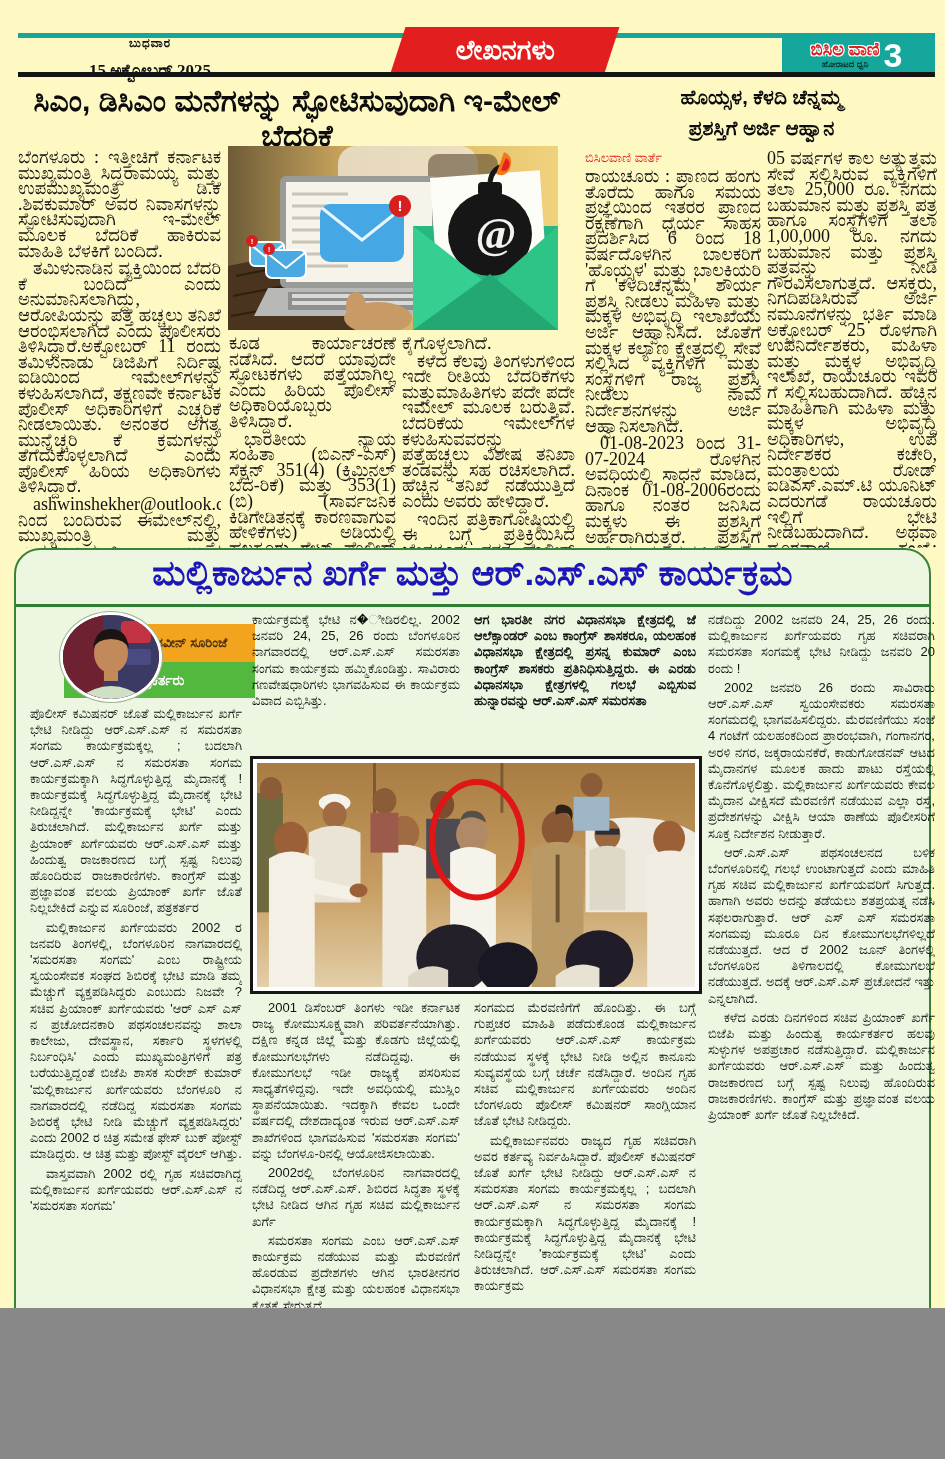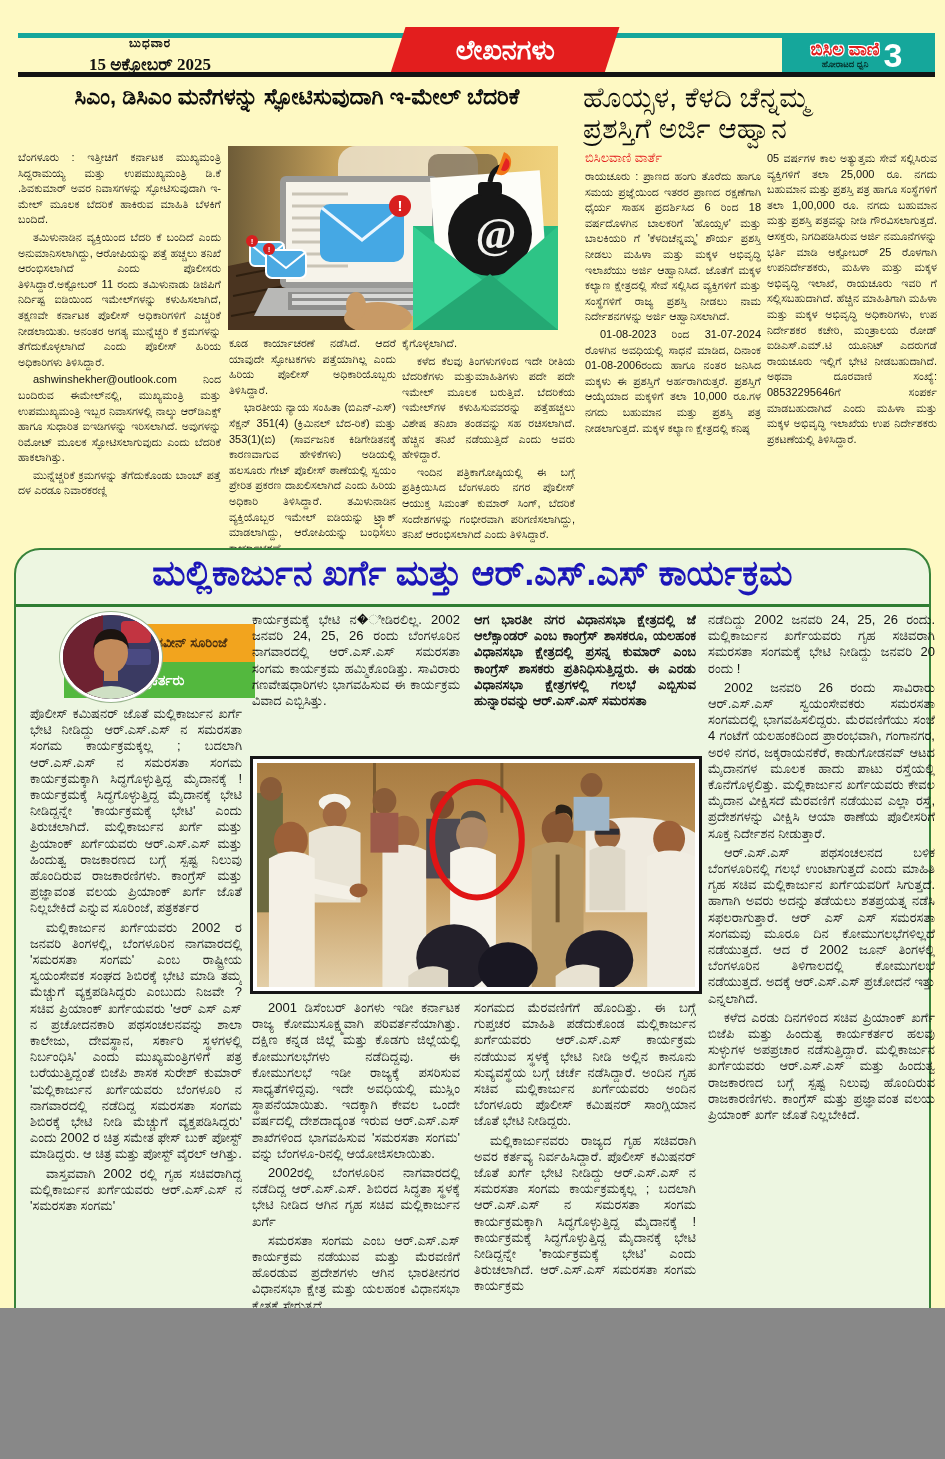--- a/index.html
+++ b/index.html
@@ -4,35 +4,35 @@
 <style>
   html,body{margin:0;padding:0;background:#888;}
   .page{position:relative;width:945px;height:1308px;background:#fef9c3;margin:0 auto;
         font-family:"Liberation Sans",sans-serif;color:#111;overflow:hidden;}
   .abs{position:absolute;}
   
   .teal-rule{left:18px;top:33px;width:917px;height:5px;background:#15a79b;}
   .black-rule{left:18px;top:72px;width:917px;height:5px;background:#141414;}
   .date-block{left:40px;top:36px;width:220px;text-align:center;font-family:"Liberation Serif",serif;}
   .weekday{font-size:12px;font-weight:bold;letter-spacing:1px;}
-  .dateline{font-size:17px;font-weight:bold;margin-top:4px;}
+  .dateline{font-size:17px;font-weight:bold;margin-top:10px;}
   .section-flag{left:398px;top:27px;width:214px;height:46px;background:#e31e1e;
         transform:skewX(-18deg);display:flex;align-items:center;justify-content:center;}
   .section-flag span{transform:skewX(18deg);color:#fff;font-weight:bold;font-size:27px;}
   .brand-box{left:782px;top:36px;width:153px;height:37px;background:#15a79b;
         display:flex;align-items:center;justify-content:center;padding-right:4px;box-sizing:border-box;}
   .brand-col{text-align:center;margin-right:4px;}
   .brand-name{color:#e31e1e;font-weight:bold;font-size:18px;line-height:18px;
         text-shadow:1px 1px 0 #fff,-1px -1px 0 #fff,1px -1px 0 #fff,-1px 1px 0 #fff;}
   .brand-tag{color:#05332e;font-size:8.5px;font-weight:bold;margin-top:1px;}
   .page-num{color:#fff;font-weight:bold;font-size:34px;line-height:34px;}
   
-  .headline-1{left:18px;top:84px;width:558px;text-align:center;font-weight:bold;font-size:22px;color:#0c0c0c;}
-  .headline-2{left:583px;top:82px;width:357px;text-align:left;font-weight:normal;font-size:28px;line-height:31px;color:#0c0c0c;}
-  .col{font-size:11px;line-height:15.6px;text-align:justify;overflow:hidden;}
+  .headline-1{left:18px;top:84px;width:558px;text-align:center;font-weight:bold;font-size:30px;color:#0c0c0c;}
+  .headline-2{left:583px;top:82px;width:357px;text-align:center;font-weight:bold;font-size:20px;line-height:31px;color:#0c0c0c;}
+  .col{font-size:18px;line-height:15.6px;text-align:justify;overflow:hidden;font-family:Liberation Serif, serif;}
   .col p{margin:0 0 2px 0;text-indent:15px;}
   .col p.first{text-indent:0;}
   .email-col1{left:18px;top:150px;width:203px;height:398px;}
   .email-col2{left:229px;top:336px;width:167px;height:212px;}
   .email-col3{left:402px;top:336px;width:173px;height:212px;}
   .award-byline{left:585px;top:150px;width:176px;color:#e31e1e;font-weight:normal;font-size:13px;}
   .award-col1{left:585px;top:169px;width:176px;height:379px;}
   .award-col2{left:767px;top:151px;width:170px;height:397px;}
   .news-img{left:228px;top:146px;width:330px;height:184px;overflow:hidden;}
   

